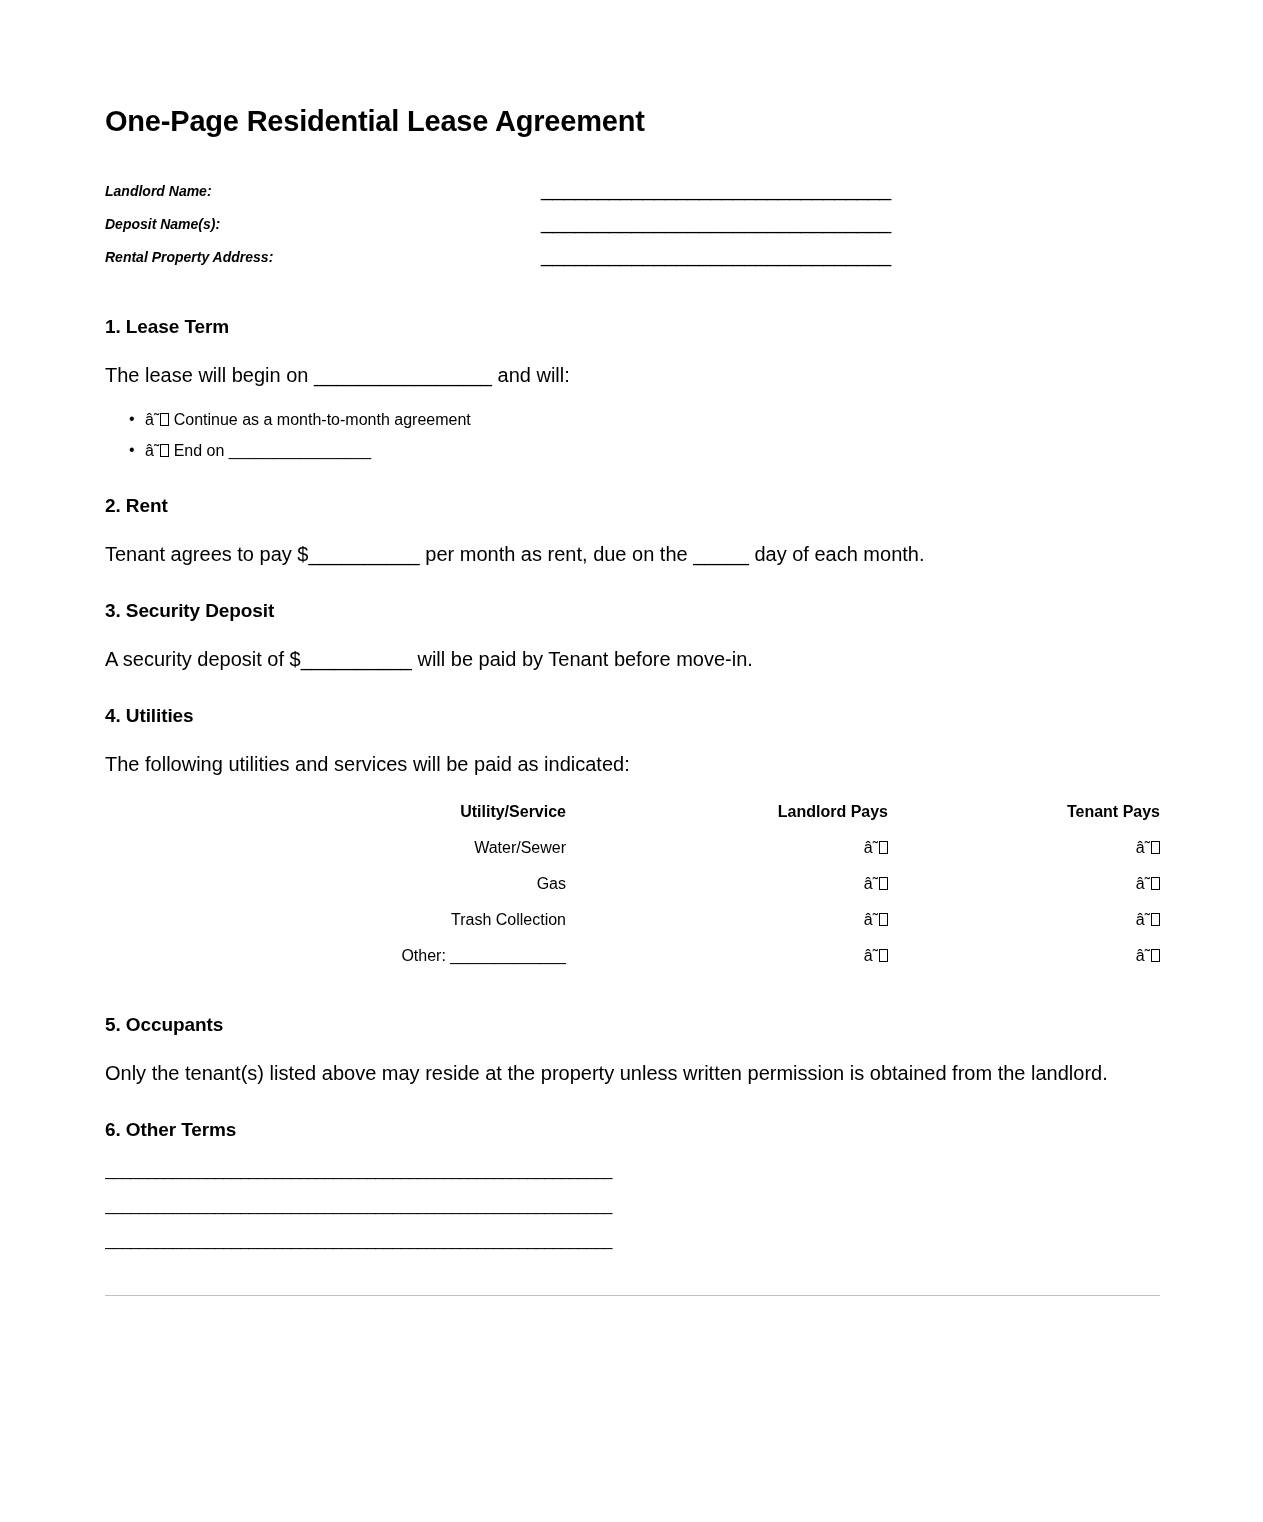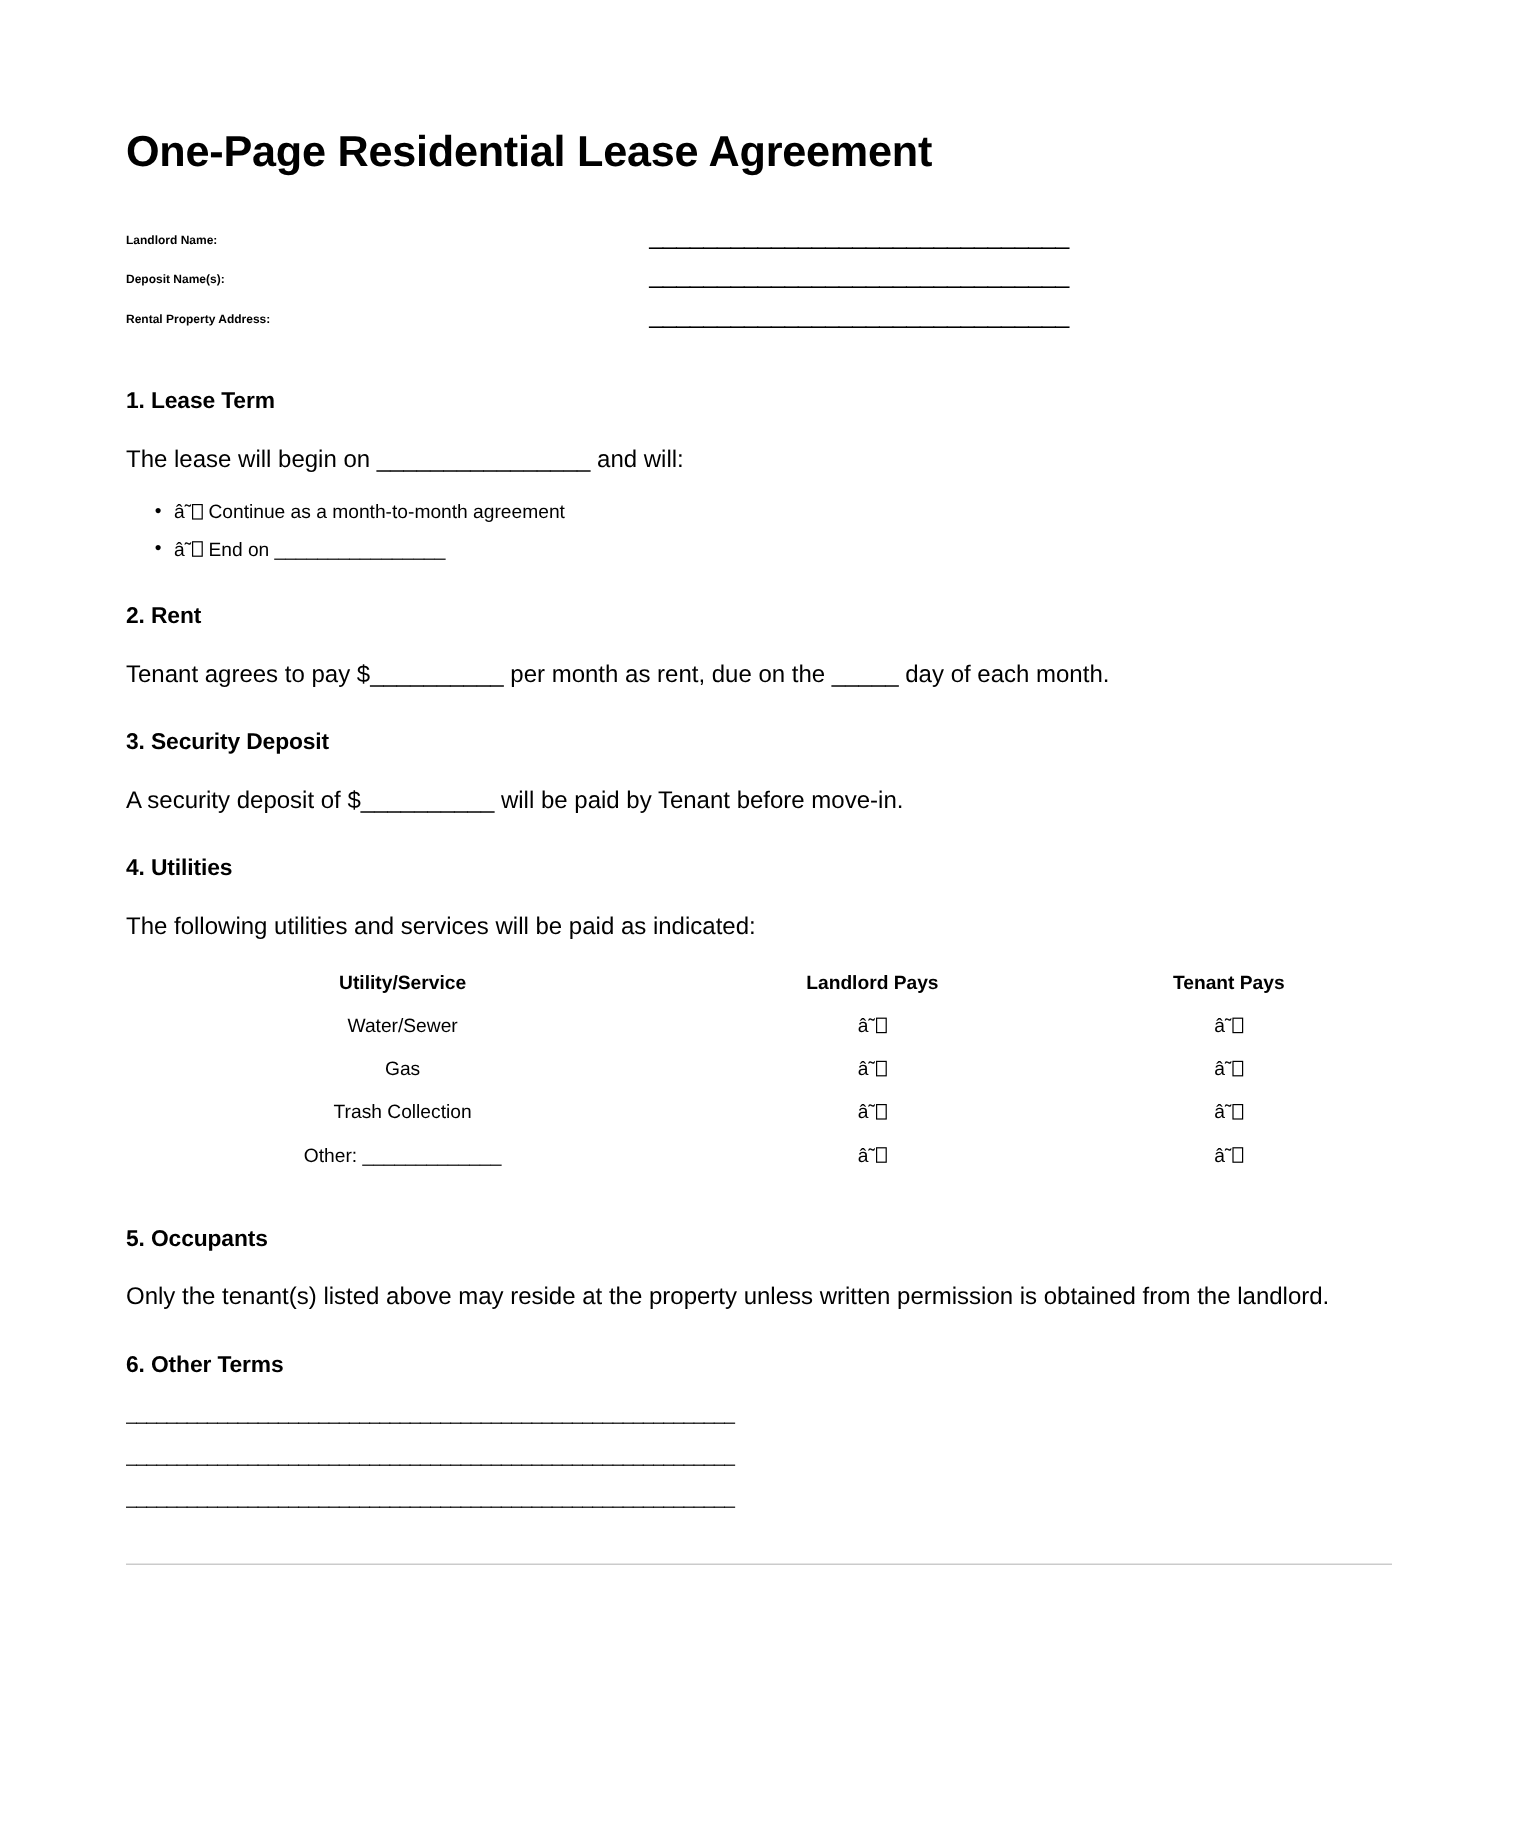--- a/index.html
+++ b/index.html
@@ -20,43 +20,44 @@
     position: relative;
     width: 1263px;
     height: 1522px;
     box-sizing: border-box;
     padding: 105px 103px 0 105px;
     background: #ffffff;
   }
 
   
   .doc-title {
-    font-size: 36px;
+    font-size: 29px;
     font-weight: 700;
     letter-spacing: -0.2px;
     line-height: 1.15;
     margin: 0 0 39px 0;
     color: #000;
   }
 
   
   .party-block {
     margin: 0 0 40px 0;
   }
   .party-row {
     display: flex;
     align-items: baseline;
     height: 33px;
   }
   .party-label {
-    font-size: 10px;
+    font-size: 14px;
     font-weight: 700;
     width: 436px;
     flex: 0 0 436px;
     white-space: nowrap;
+    font-style: italic;
   }
   .party-line {
     font-size: 21px;
     font-weight: 400;
     letter-spacing: -0.4px;
     white-space: nowrap;
     color: #000;
   }
 
   
@@ -103,21 +104,21 @@
   }
 
   
   table.utilities {
     border-collapse: collapse;
     width: 100%;
     margin-top: 23px;
   }
   table.utilities th,
   table.utilities td {
-    text-align: center;
+    text-align: right;
     vertical-align: top;
     padding: 0;
     font-size: 16px;
     font-weight: 400;
     line-height: 1;
     border: none;
   }
   table.utilities thead th {
     font-weight: 700;
     height: 33px;

